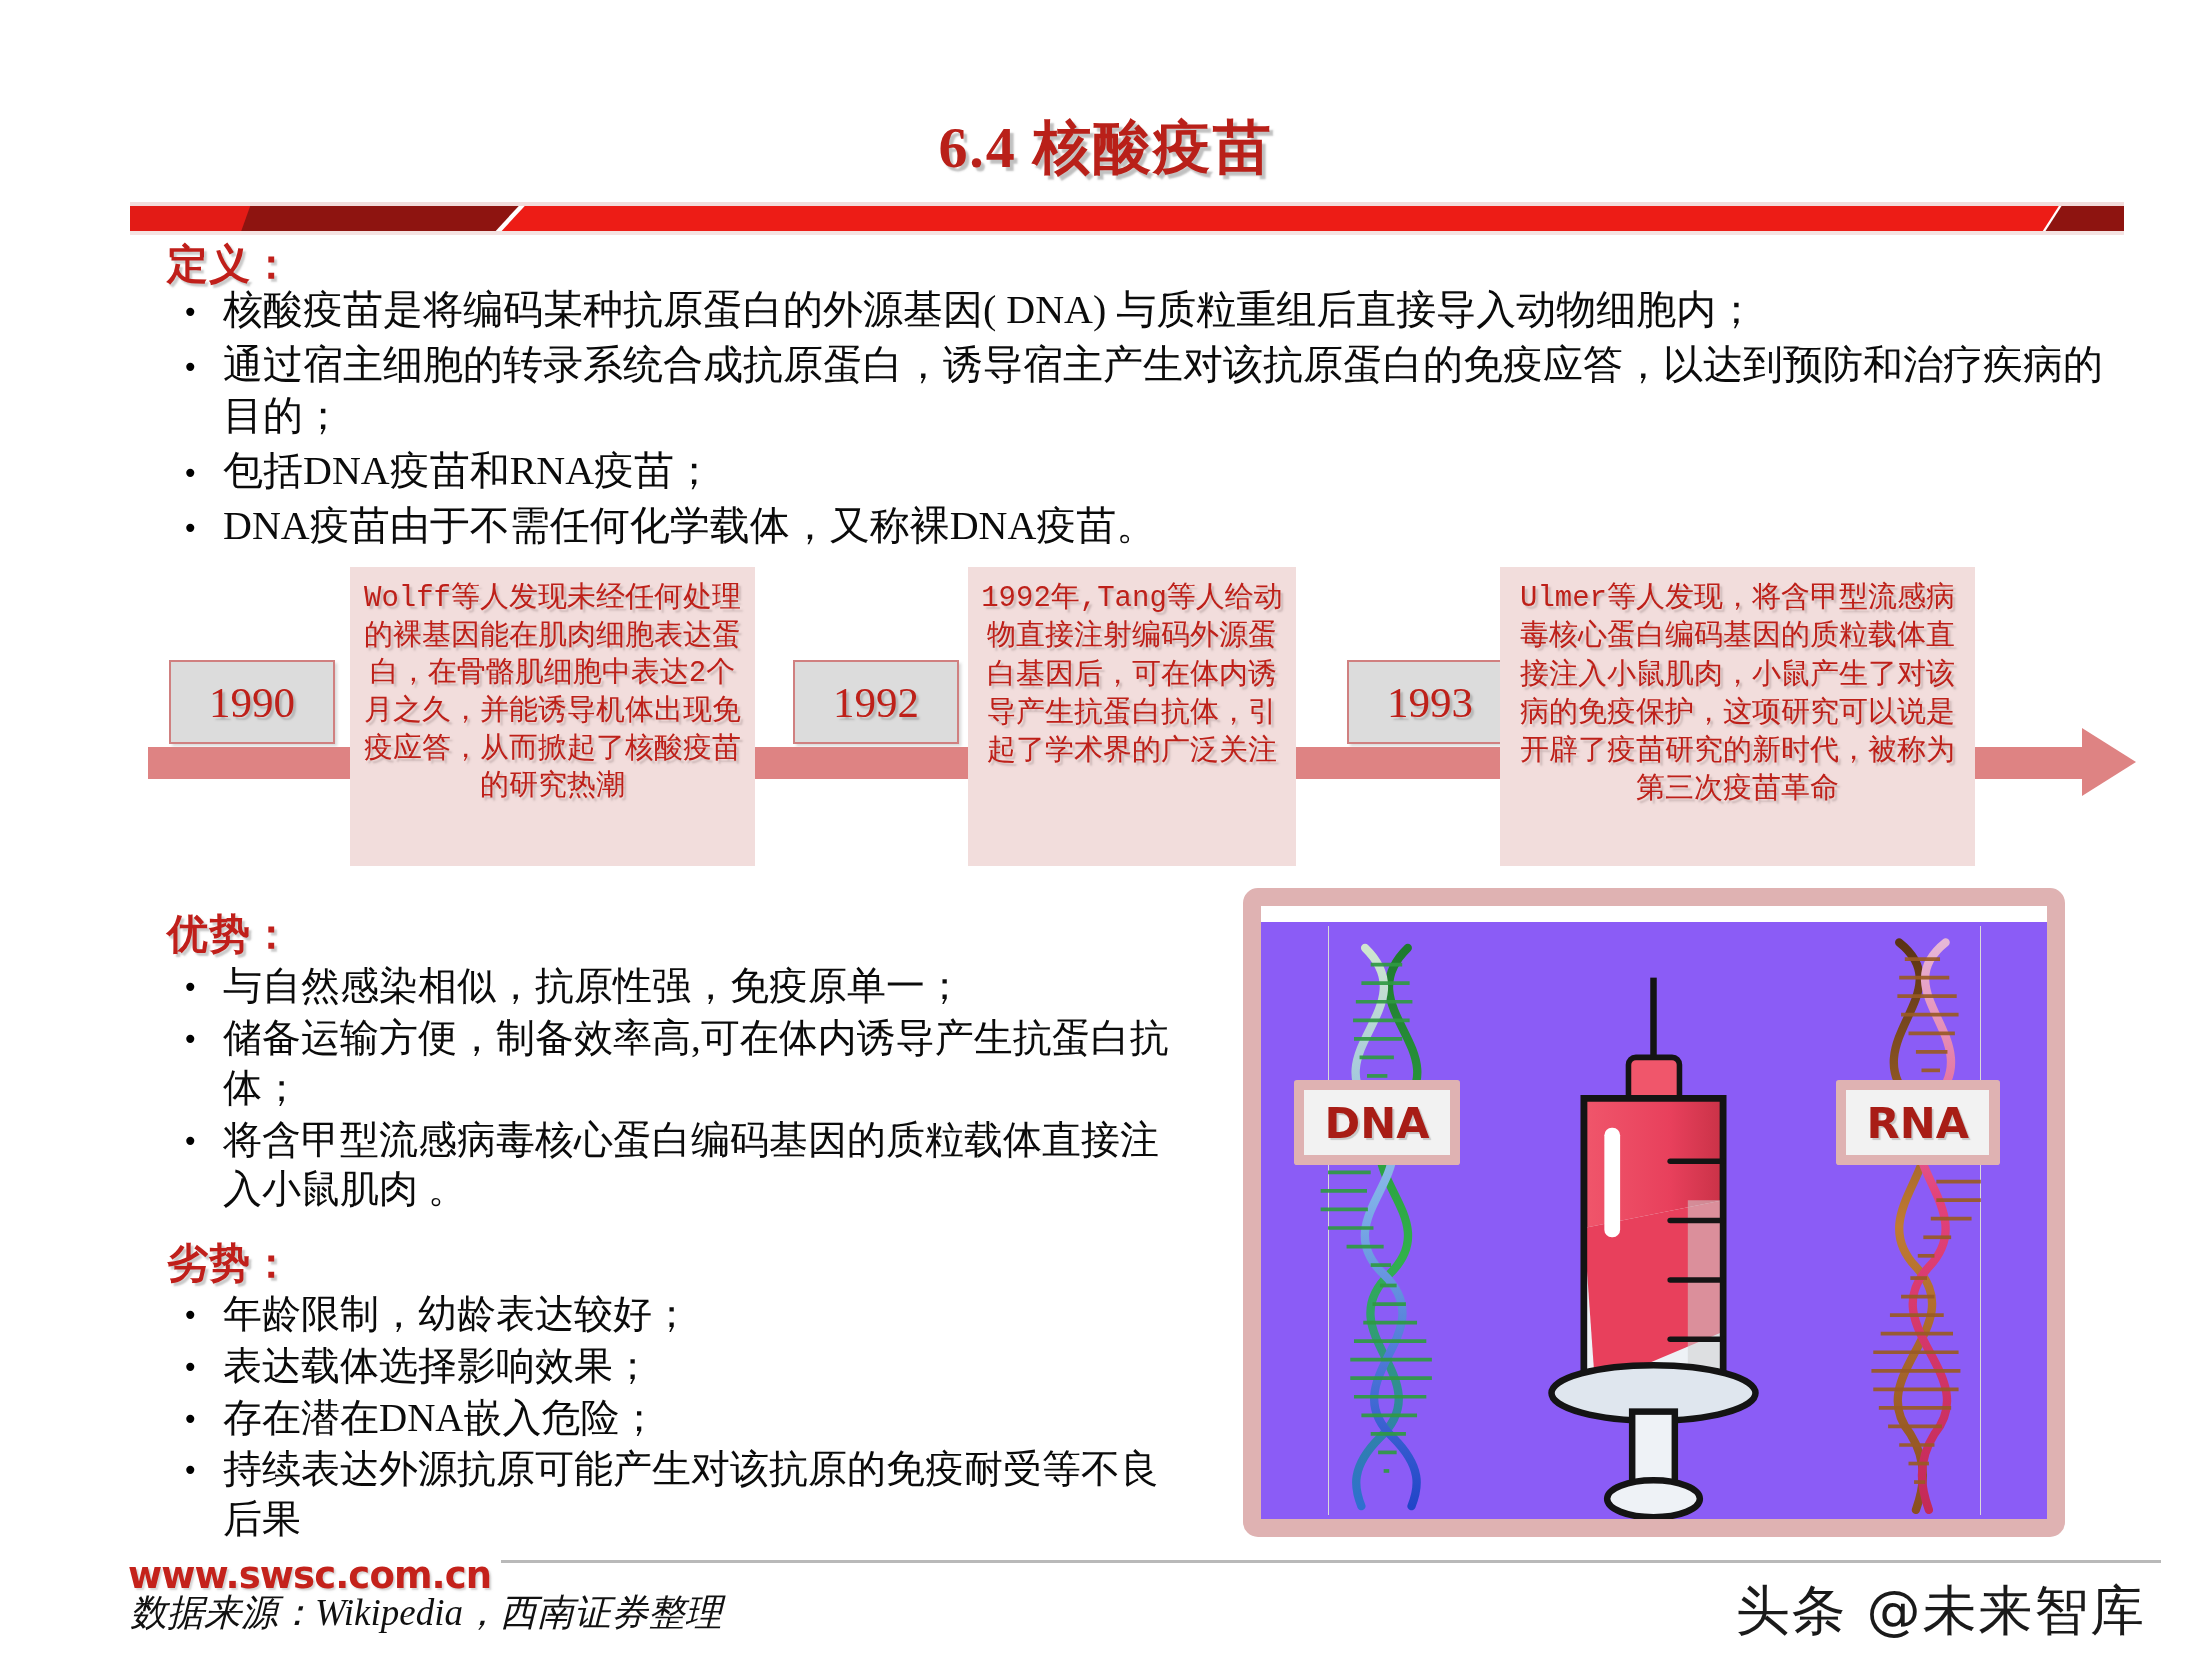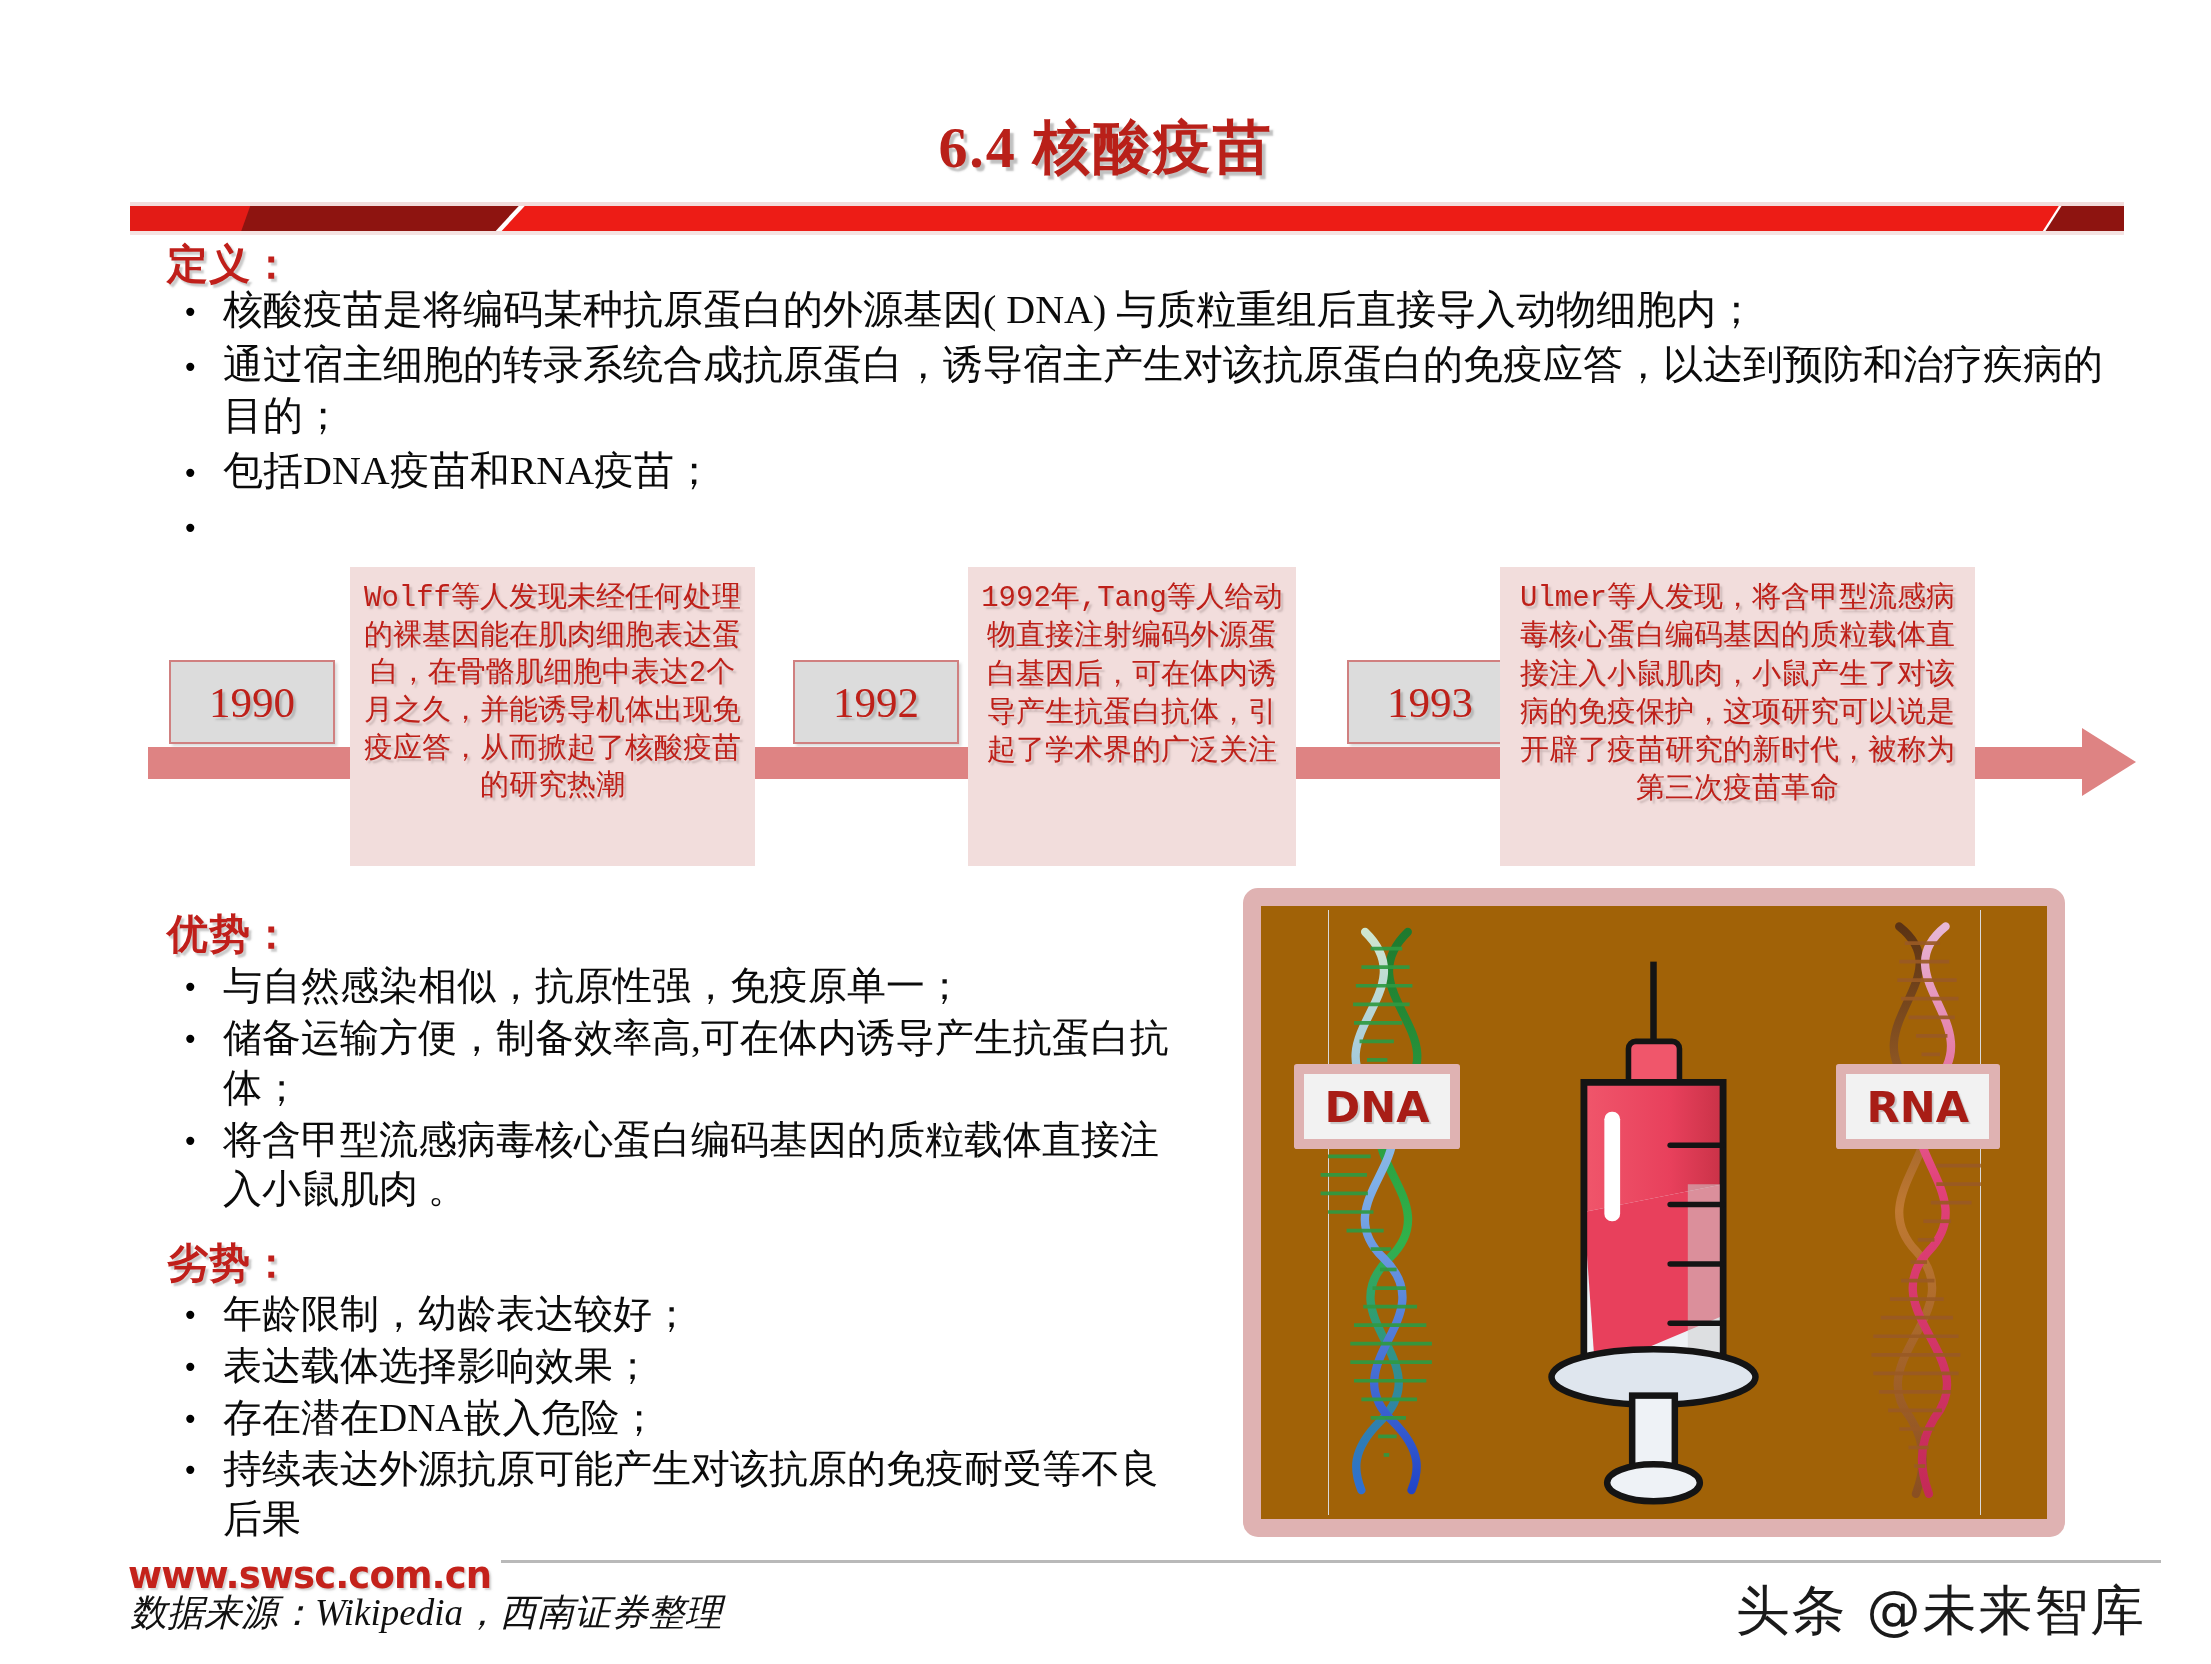--- a/index.html
+++ b/index.html
@@ -104,21 +104,21 @@
   #card-1990{left:350px;top:567px;width:405px;height:299px;font-size:29px;line-height:1.3;}
   #card-1992{left:968px;top:567px;width:328px;height:299px;font-size:29px;line-height:1.32;}
   #card-1993{left:1500px;top:567px;width:475px;height:299px;font-size:29px;line-height:1.32;}
 
   
   .fig-frame{
     position:absolute;left:1243px;top:888px;width:822px;height:649px;
     border:18.6px solid #DFB2B2;border-radius:15px;background:#fff;
     box-sizing:border-box;
   }
-  .fig-inner{position:absolute;inset:0;overflow:hidden;background:#a16207;}
+  .fig-inner{position:absolute;inset:0;overflow:hidden;background:#8b5cf6;margin-top:16px;}
   .fig-guide{position:absolute;top:3.7px;bottom:3.7px;width:0.9px;background:#d9d9d9;}
   .tag{
     position:absolute;background:#DFB2B2;padding:10.2px;border-radius:2.8px;
   }
   .tag .inner{
     background:#F2F2F2;padding:7.4px 20.4px;
     font-family:"DejaVu Sans","Liberation Sans",sans-serif;
     font-weight:bold;font-size:43px;color:#A81D16;
     text-shadow:1.9px 1.9px 0.9px rgba(160,160,160,.5);
   }
@@ -171,20 +171,21 @@
   <div class="row">
     <span class="dot">•</span>
     <span class="txt">通过宿主细胞的转录系统合成抗原蛋白，诱导宿主产生对该抗原蛋白的免疫应答，以达到预防和治疗疾病的目的；</span>
   </div>
   <div class="row">
     <span class="dot">•</span>
     <span class="txt">包括DNA疫苗和RNA疫苗；</span>
   </div>
   <div class="row">
     <span class="dot">•</span>
+    <span class="txt">DNA疫苗由于不需任何化学载体，又称裸DNA疫苗。</span>
   </div>
 </div>
 
 <div class="tl-bar"></div>
 <div class="tl-arrow"></div>
 
 <div class="year-box" id="year-1990">1990</div>
 <div class="year-box" id="year-1992">1992</div>
 <div class="year-box" id="year-1993">1993</div>
 

